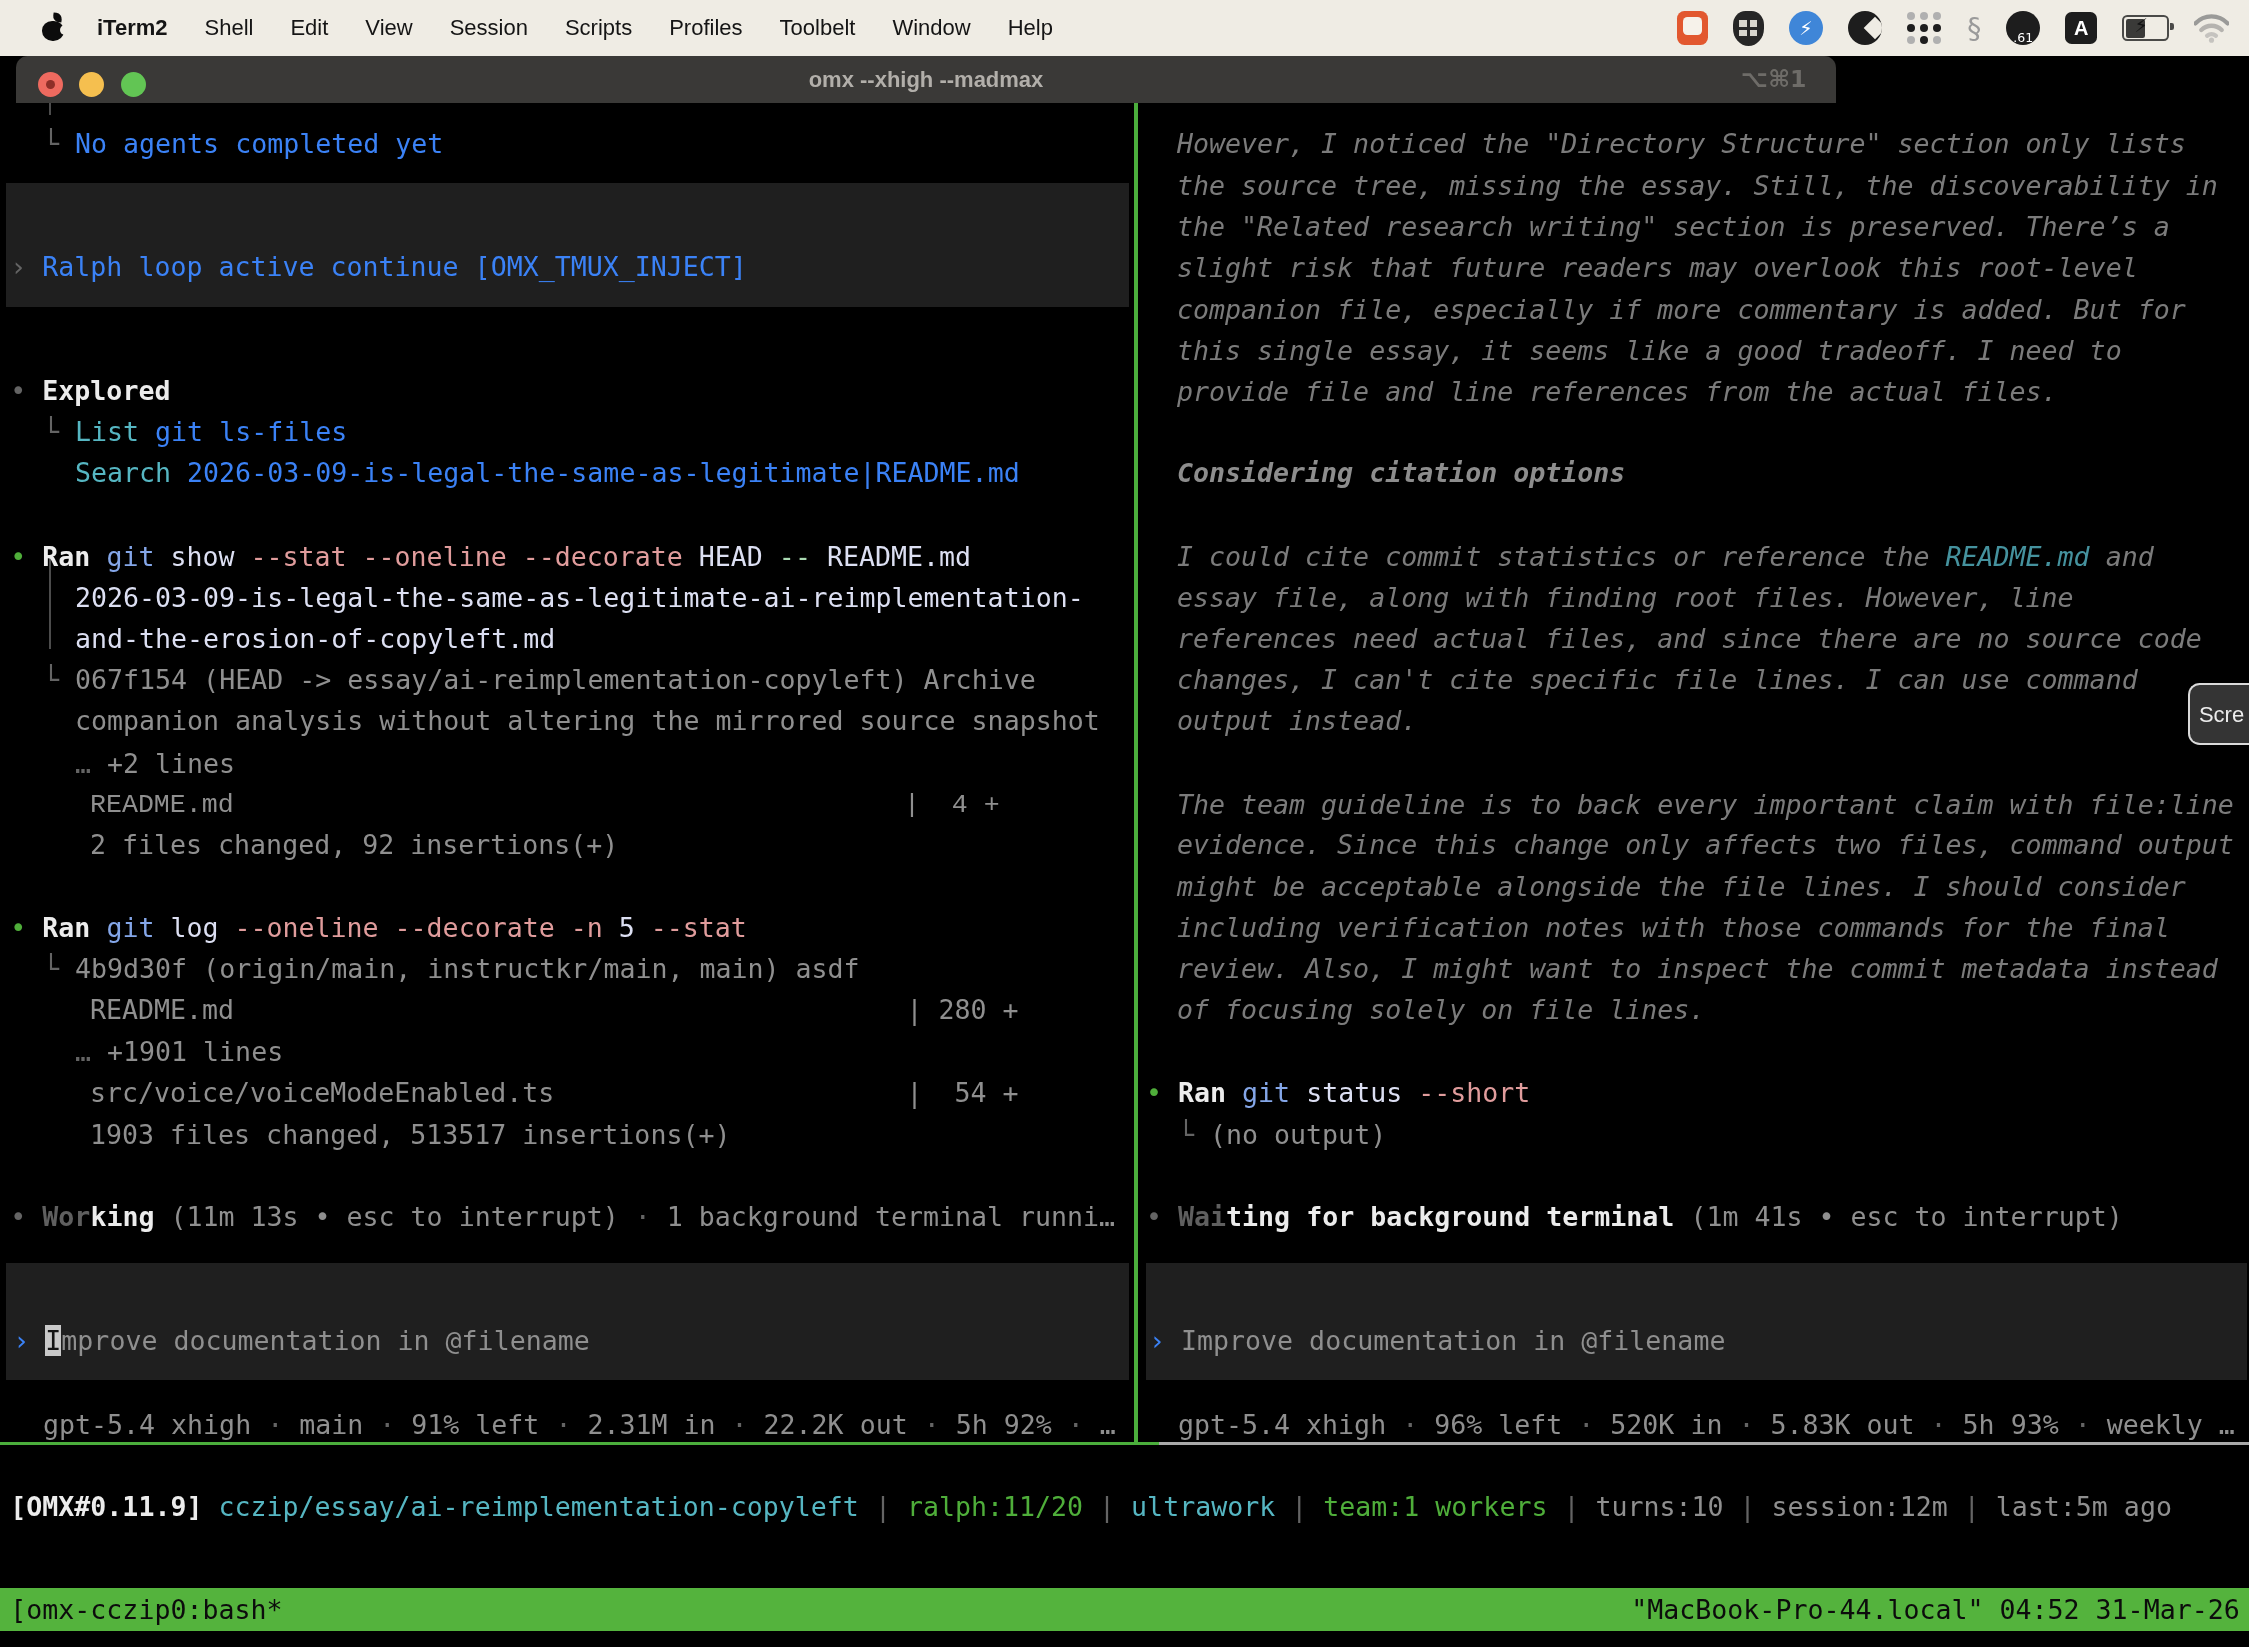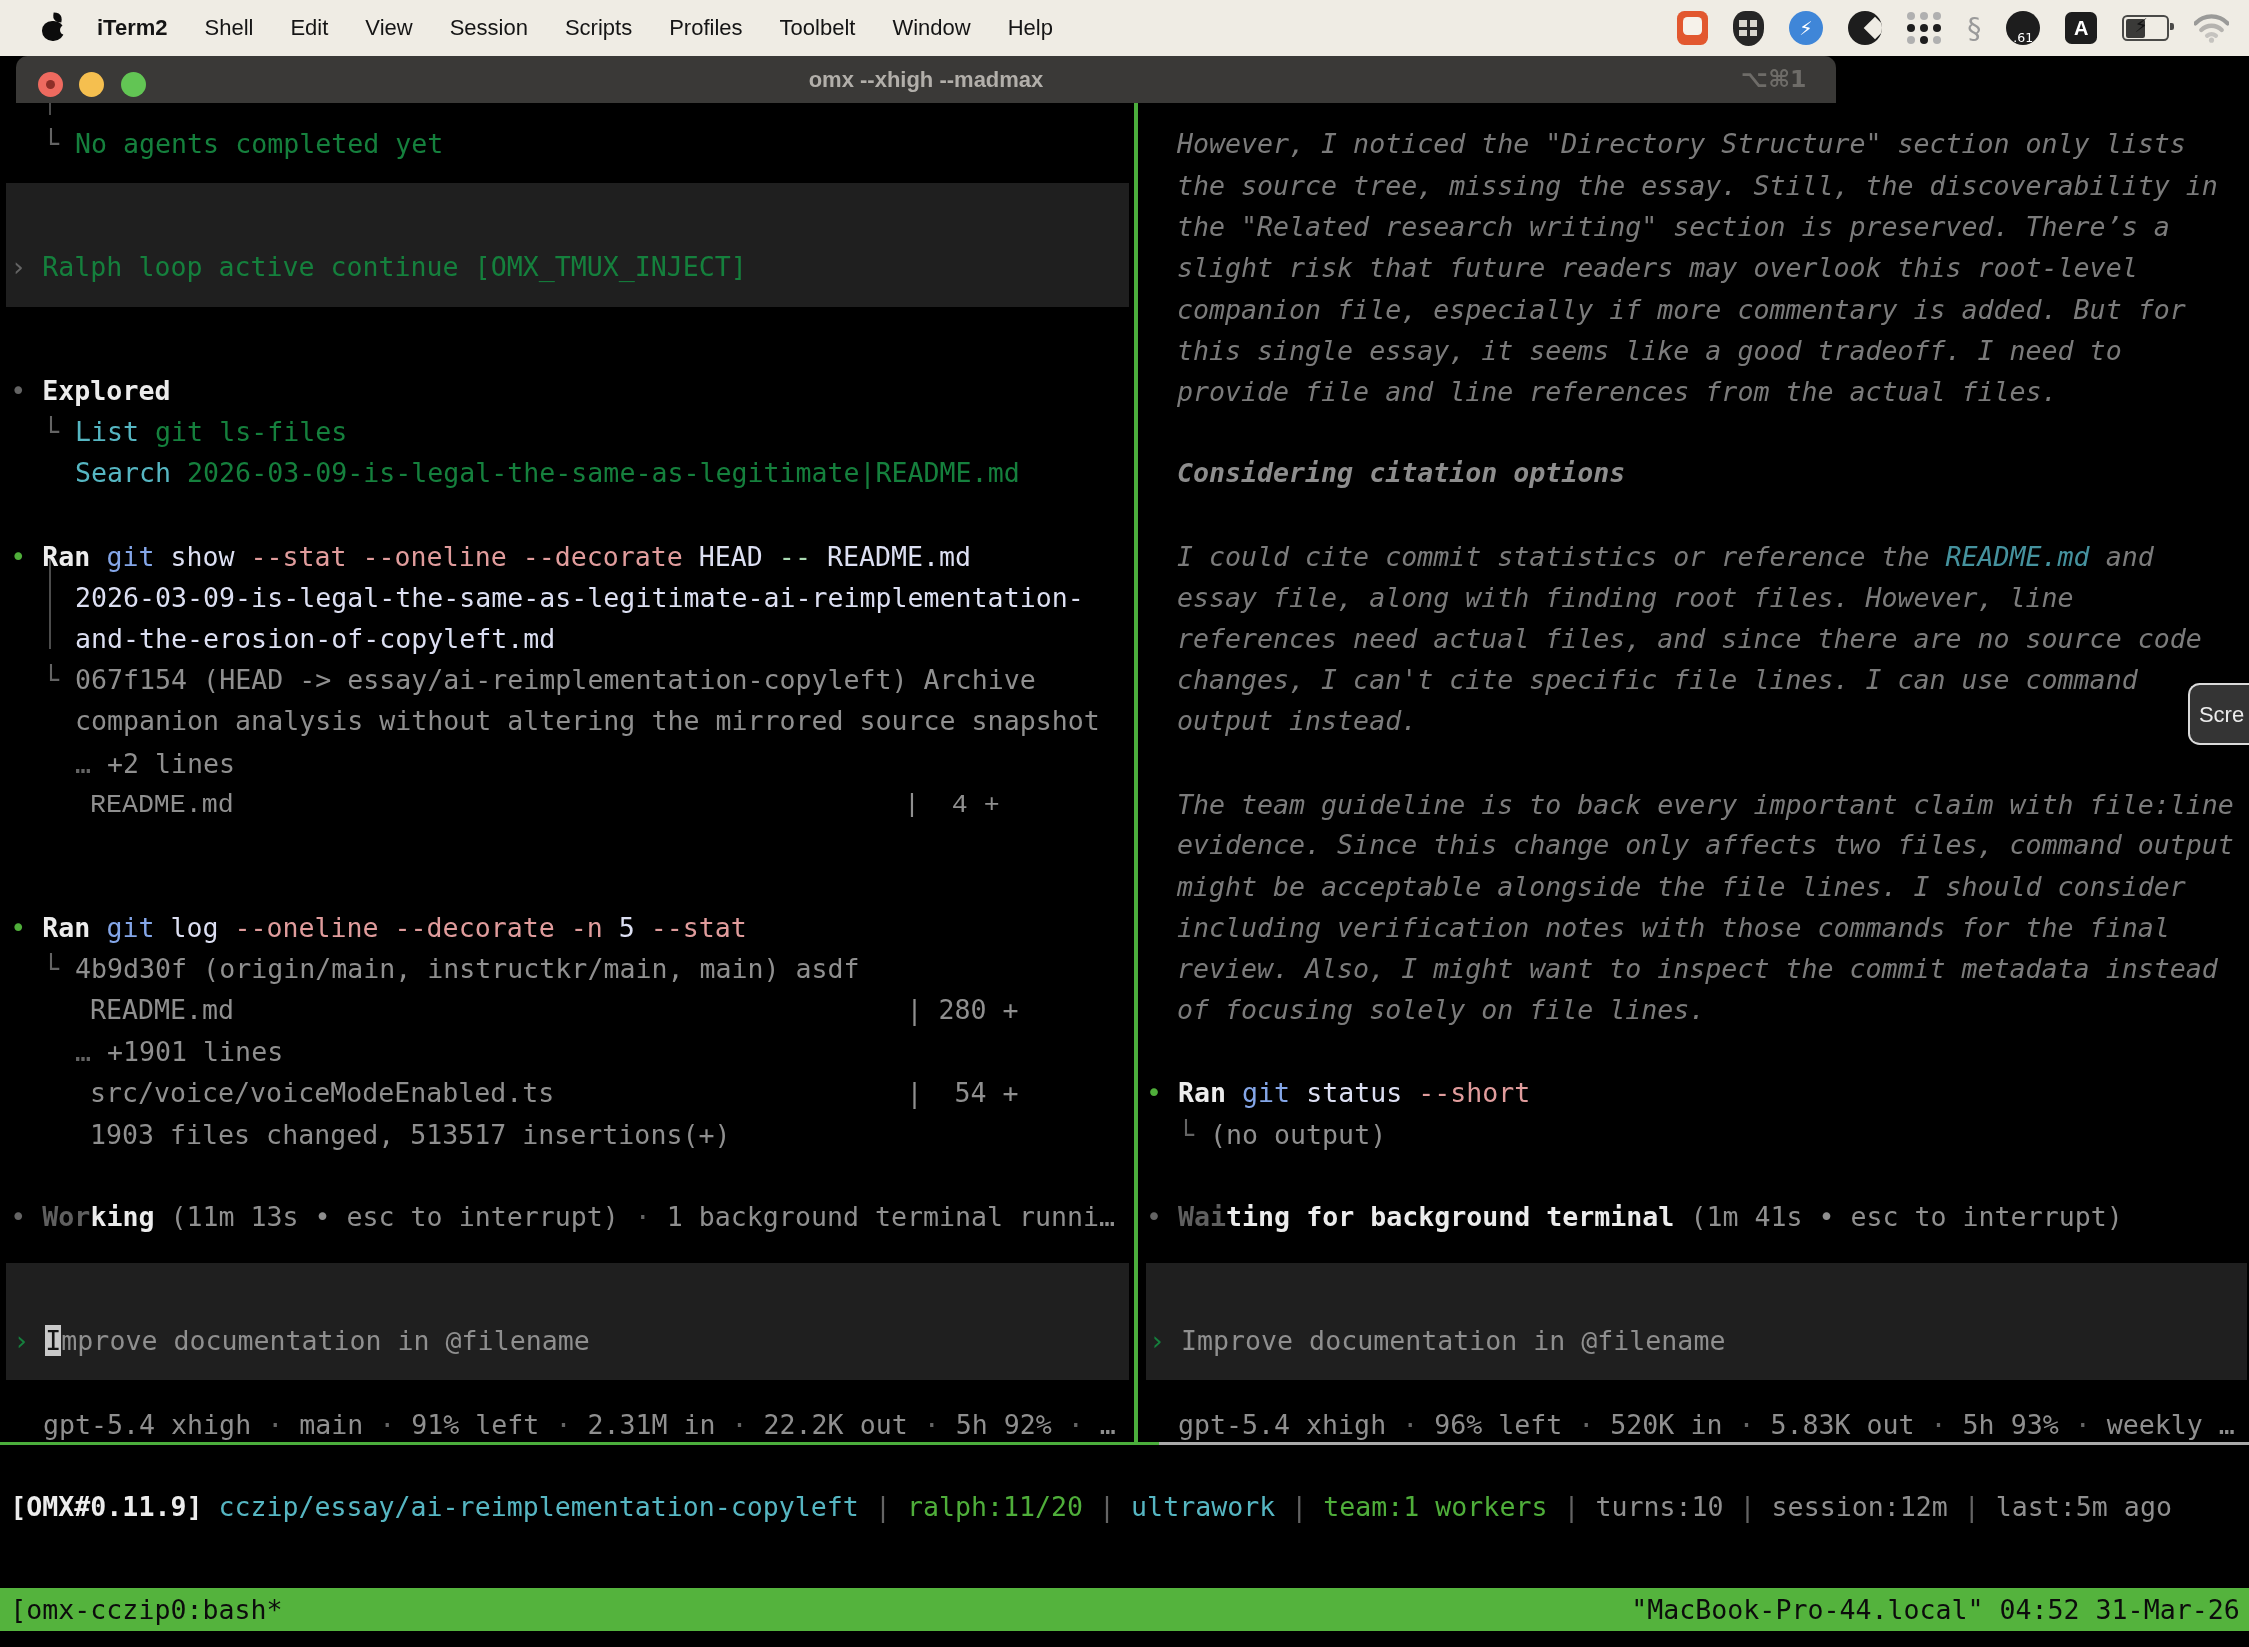--- a/index.html
+++ b/index.html
@@ -53,21 +53,21 @@
   .tl.green{left:105px;background:#62C554;}
   .win-title{position:absolute;left:0;right:0;top:0;height:47px;line-height:47px;text-align:center;
              color:#B2AFAA;font-family:"Liberation Sans","DejaVu Sans",sans-serif;font-size:22px;font-weight:bold;}
   .win-shortcut{position:absolute;right:29.5px;top:0;height:47px;line-height:47px;color:#6E6C68;
                 font-family:"DejaVu Sans",sans-serif;font-size:23.6px;font-weight:bold;}
   
   .terminal{position:absolute;left:0;top:103px;width:2250px;height:1544px;background:#000;}
   .box{position:absolute;background:#1F1F1F;}
   .tline{position:absolute;height:44px;line-height:44px;font-size:26.6px;white-space:pre;}
   .s-fg{color:#8F8F8F;}
-  .s-lt{color:#15803d;text-align:center;}
+  .s-lt{color:#3b82f6;text-align:center;}
   .s-wt{color:#ECECEC;font-weight:bold;}
   .s-wd{color:#5F5F5F;font-weight:bold;}
   .s-dim{color:#646464;}
   .s-cy{color:#56B6C2;}
   .s-bl{color:#84A6E8;}
   .s-pk{color:#E09C9C;}
   .s-lv{color:#DCDFF2;}
   .s-mint{color:#A9D9B2;}
   .s-gb{color:#4FAE3A;}
   .s-th{color:#7B7B7B;font-style:italic;}
@@ -172,20 +172,21 @@
         <div class="tline" style="left: 10.3px; top: 266px;"><span class="s-dim">• </span><span class="s-wt">Explored</span></div>
         <div class="tline" style="left: 43px; top: 307px;"><span class="s-dim">└ </span><span class="s-cy">List</span><span class="s-lt"> git ls-files</span></div>
         <div class="tline" style="left: 75px; top: 348px;"><span class="s-cy">Search</span><span class="s-lt"> 2026-03-09-is-legal-the-same-as-legitimate|README.md</span></div>
         <div class="tline" style="left: 10.3px; top: 432px;"><span class="s-gb">• </span><span class="s-wt">Ran</span><span class="s-bl"> git</span><span class="s-lv"> show</span><span class="s-pk"> --stat</span><span class="s-pk"> --oneline</span><span class="s-pk"> --decorate</span><span class="s-lv"> HEAD</span><span class="s-mint"> --</span><span class="s-lv"> README.md</span></div>
         <div class="tline" style="left: 75px; top: 473px;"><span class="s-lv">2026-03-09-is-legal-the-same-as-legitimate-ai-reimplementation-</span></div>
         <div class="tline" style="left: 75px; top: 514px;"><span class="s-lv">and-the-erosion-of-copyleft.md</span></div>
         <div class="tline" style="left: 43px; top: 555px; text-align: right;"><span class="s-dim">└ </span><span class="s-fg">067f154 (HEAD -&gt; essay/ai-reimplementation-copyleft) Archive</span></div>
         <div class="tline" style="left: 75px; top: 596px;"><span class="s-fg">companion analysis without altering the mirrored source snapshot</span></div>
         <div class="tline" style="left: 75px; top: 639px;"><span class="s-dim">… </span><span class="s-fg">+2 lines</span></div>
         <div class="tline" style="left: 90px; top: 680px; font-family: Liberation Mono, monospace;"><span class="s-fg">README.md                                          |  4 +</span></div>
+        <div class="tline" style="left: 90px; top: 720px;"><span class="s-fg">2 files changed, 92 insertions(+)</span></div>
         <div class="tline" style="left: 10.3px; top: 803px;"><span class="s-gb">• </span><span class="s-wt">Ran</span><span class="s-bl"> git</span><span class="s-lv"> log</span><span class="s-pk"> --oneline</span><span class="s-pk"> --decorate</span><span class="s-pk"> -n</span><span class="s-lv"> 5</span><span class="s-pk"> --stat</span></div>
         <div class="tline" style="left: 43px; top: 844px;"><span class="s-dim">└ </span><span class="s-fg">4b9d30f (origin/main, instructkr/main, main) asdf</span></div>
         <div class="tline" style="left: 90px; top: 885px;"><span class="s-fg">README.md                                          | 280 +</span></div>
         <div class="tline" style="left: 75px; top: 927px;"><span class="s-dim">… </span><span class="s-fg">+1901 lines</span></div>
         <div class="tline" style="left: 90px; top: 968px;"><span class="s-fg">src/voice/voiceModeEnabled.ts                      |  54 +</span></div>
         <div class="tline" style="left: 90px; top: 1010px;"><span class="s-fg">1903 files changed, 513517 insertions(+)</span></div>
         <div class="tline" style="left: 10.3px; top: 1092px;"><span class="s-dim">• </span><span class="s-wd">Wor</span><span class="s-wt">king</span><span class="s-fg"> (11m 13s • esc to interrupt)</span><span class="s-dim"> · </span><span class="s-fg">1 background terminal runni…</span></div>
         <div class="tline" style="left: 13.3px; top: 1216px;"><span class="s-lt">› </span><span class="s-cur">I</span><span class="s-fg">mprove documentation in @filename</span></div>
         <div class="tline" style="left: 43px; top: 1300px;"><span class="s-fg">gpt-5.4 xhigh</span><span class="s-dim"> · </span><span class="s-fg">main</span><span class="s-dim"> · </span><span class="s-fg">91% left</span><span class="s-dim"> · </span><span class="s-fg">2.31M in</span><span class="s-dim"> · </span><span class="s-fg">22.2K out</span><span class="s-dim"> · </span><span class="s-fg">5h 92%</span><span class="s-dim"> · </span><span class="s-fg">…</span></div>
       </div>

